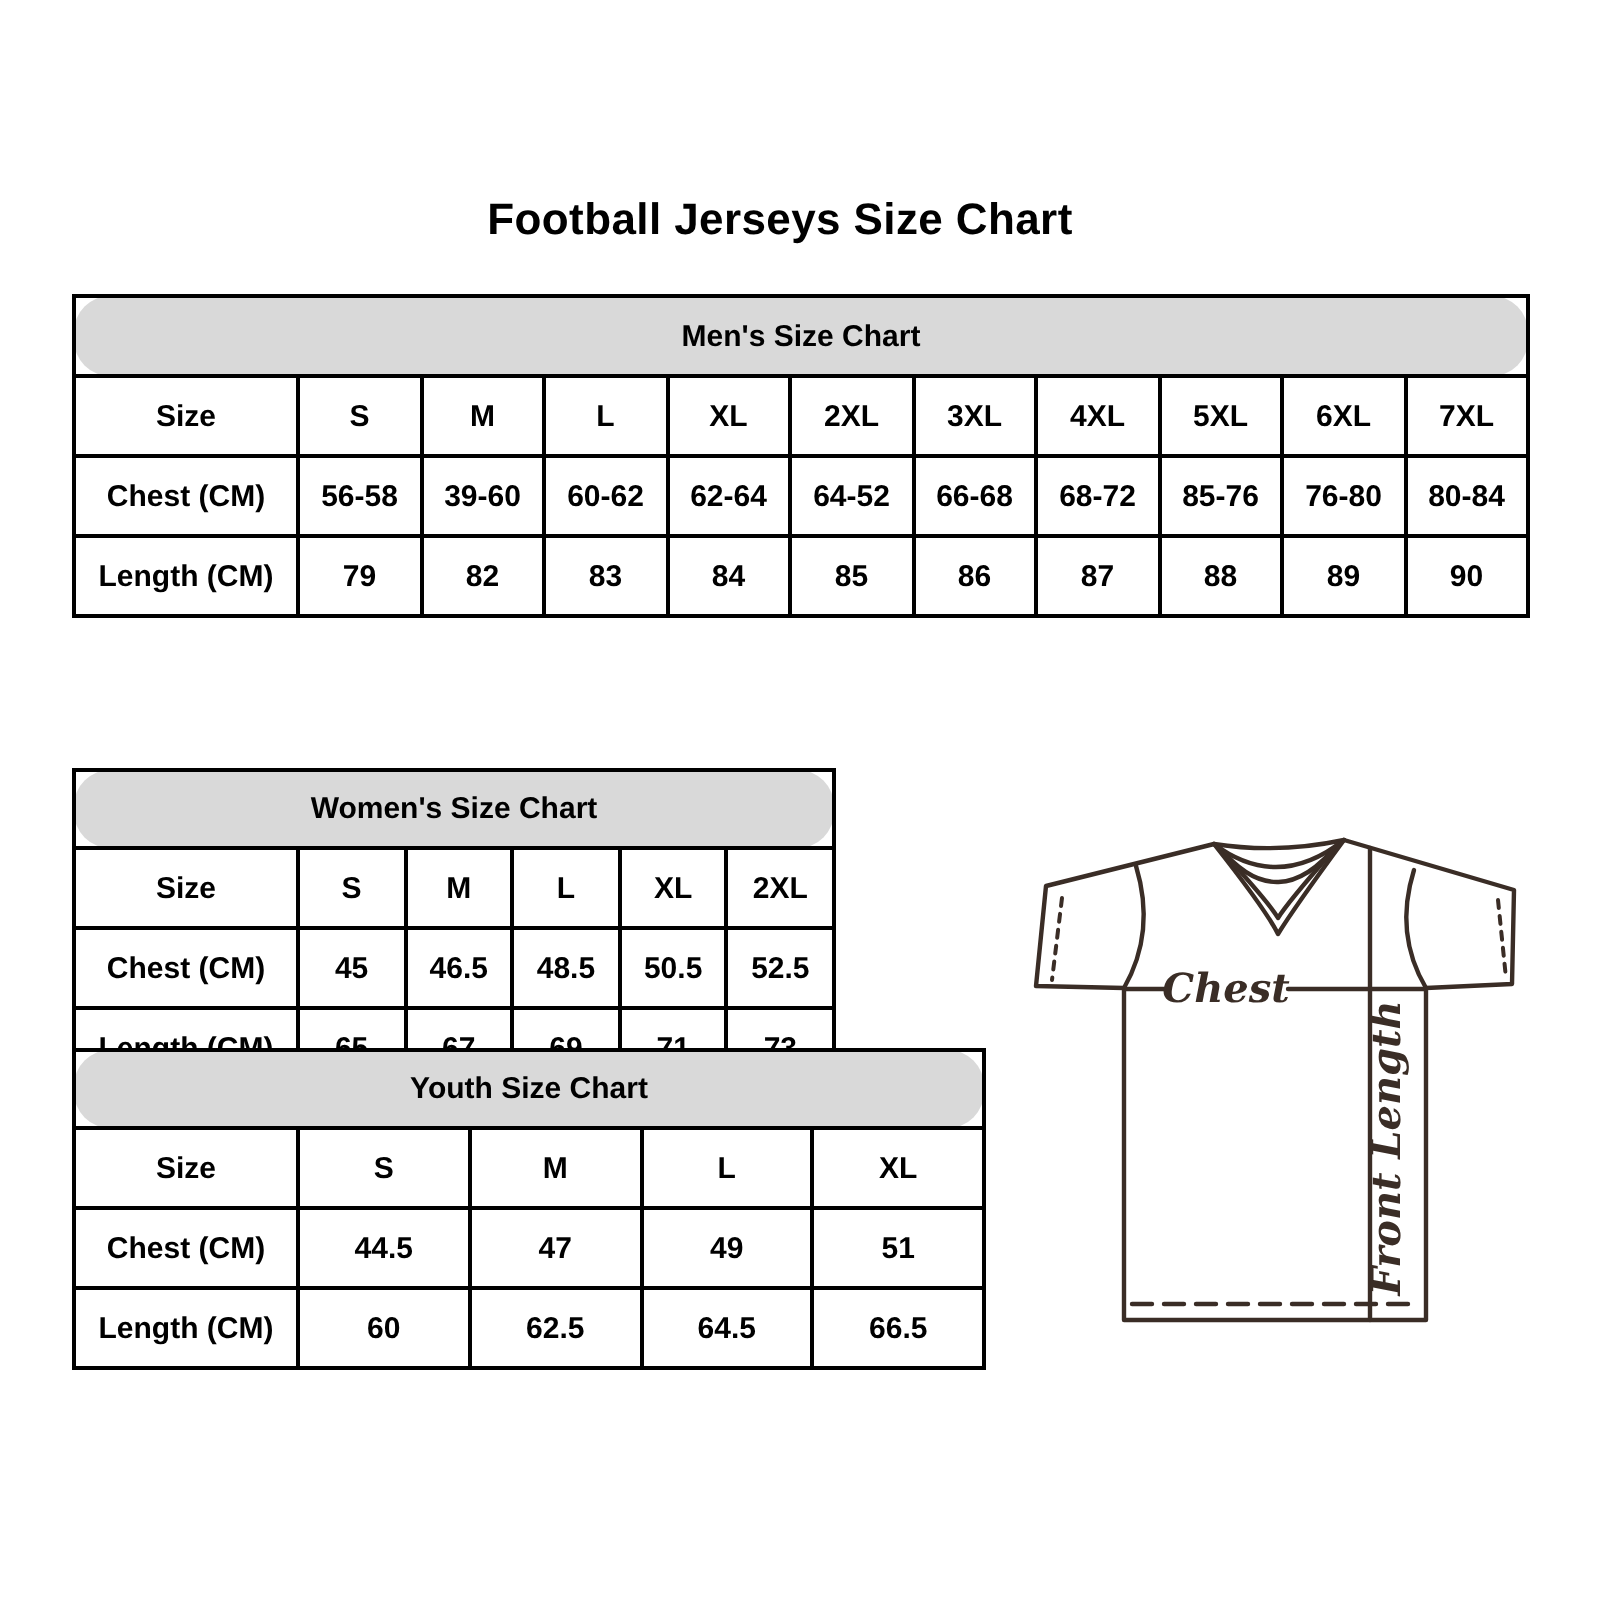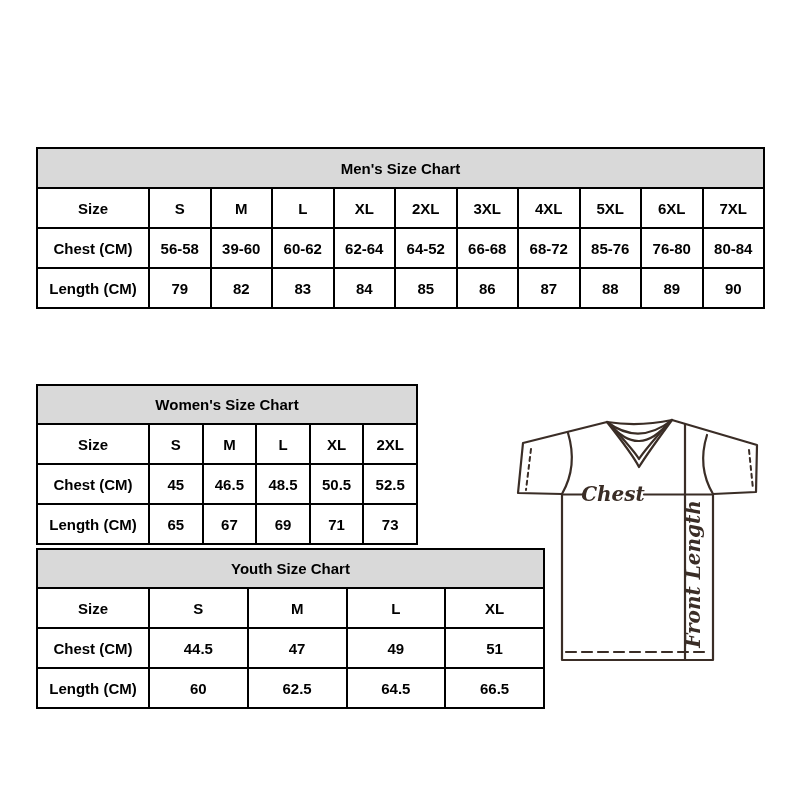--- a/index.html
+++ b/index.html
@@ -38,45 +38,47 @@
     font-size: 15px;
     padding: 0;
     overflow: hidden;
     white-space: nowrap;
   }
   .tbl tr { height: 40px; }
   .tbl tr.header-row { height: 39px; }
   .thead {
     background: #d9d9d9;
     font-size: 17px;
+    border-radius: 18px;
   }
   .men   { left: 36px; top: 147px; width: 729px; }
   .men   tr.header-row { height: 40px; }
   .women { left: 36px; top: 384px; width: 382px; }
-  .youth { left: 36px; top: 548px; width: 509px; }
+  .youth { left: 36px; top: 524px; width: 457px; }
   col.labelcol { width: 112px; }
   .jersey {
     position: absolute;
     left: 500px;
     top: 400px;
     width: 290px;
     height: 280px;
   }
   .jersey text {
     font-family: "DejaVu Serif", serif;
     font-style: italic;
     font-weight: bold;
     fill: #3a2d26;
   }
 </style>
 </head>
 <body>
 
 <div class="canvas">
 
+  <h1 class="title">Football Jerseys Size Chart</h1>
 
   <section class="tbl men">
     <table>
       <colgroup>
           <col class="labelcol">
           <col span="10">
         </colgroup>
       <tbody>
         <tr class="header-row">
           <td class="thead" colspan="11">Men's Size Chart</td>

